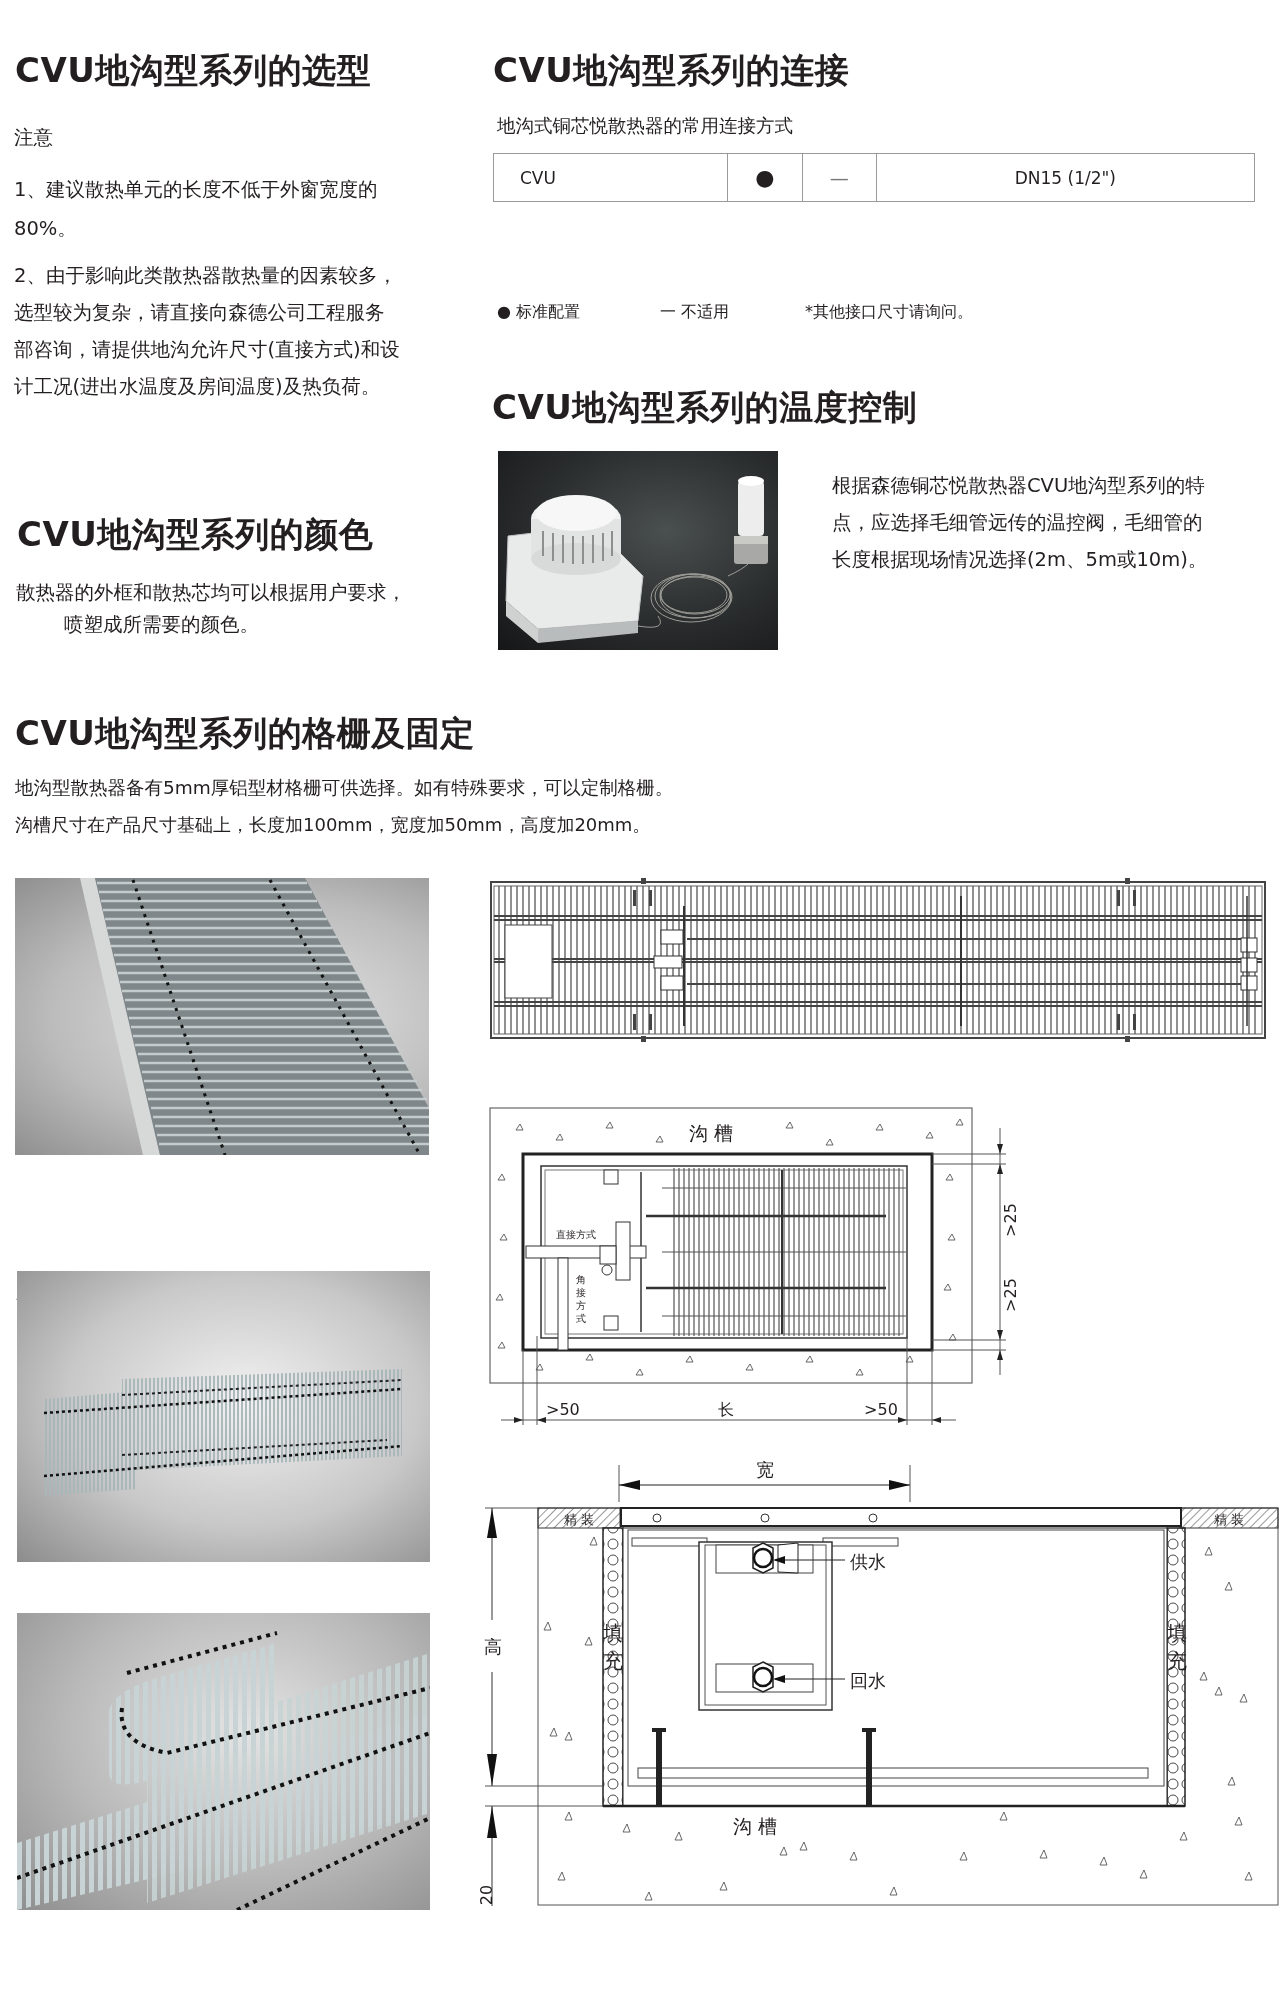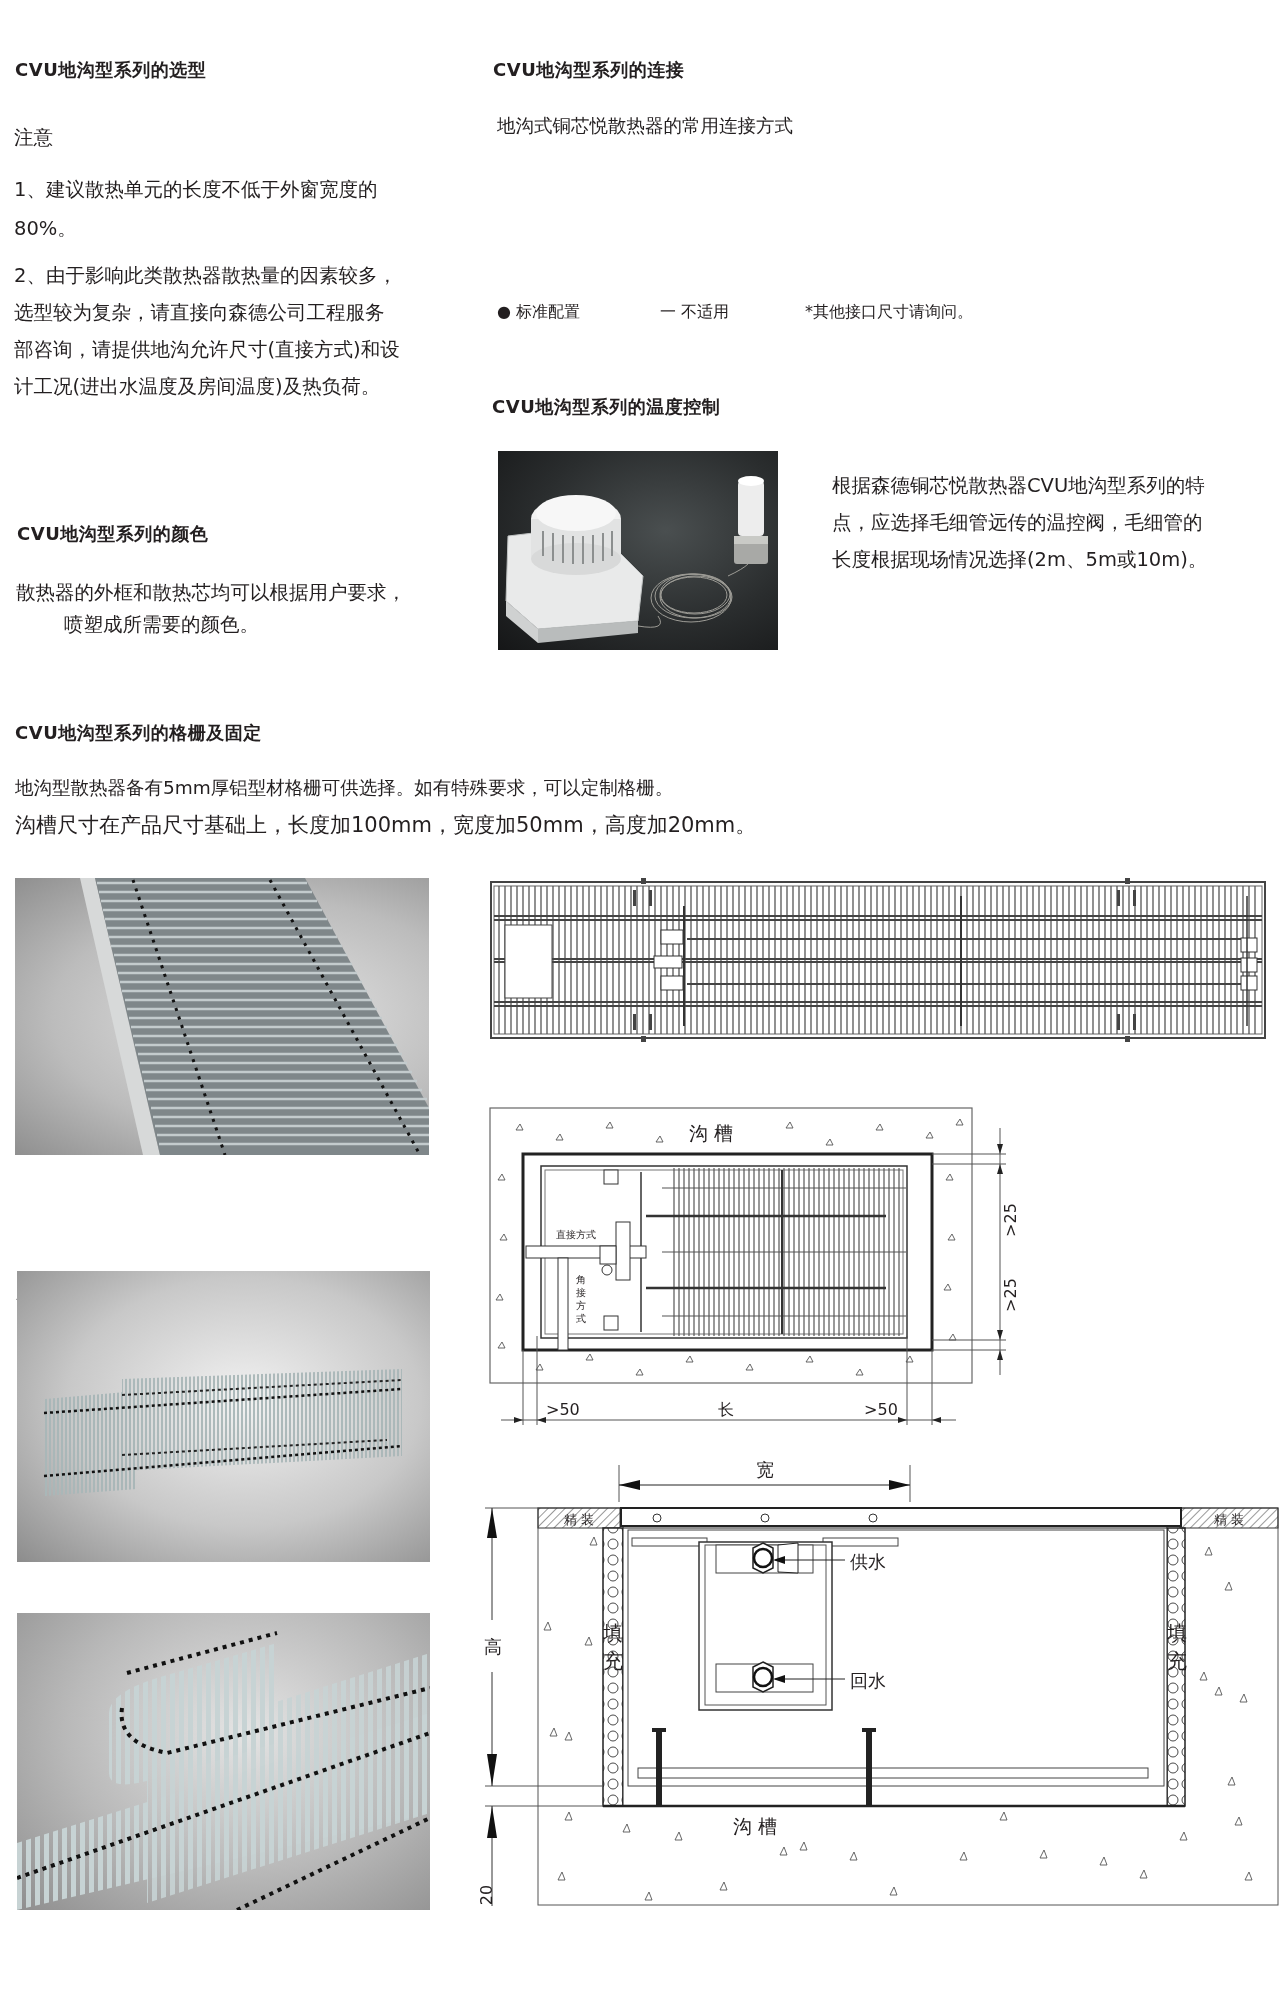--- a/index.html
+++ b/index.html
@@ -1,19 +1,19 @@
 <!DOCTYPE html>
 <html><head>
 <meta charset="utf-8">
 <style>
   html, body { margin:0; padding:0; background:#ffffff; }
   body { width:1280px; height:2003px; position:relative; overflow:hidden;
          font-family:"DejaVu Sans","Liberation Sans",sans-serif; color:#231f20; }
   .abs { position:absolute; }
-  .h2 { position:absolute; font-size:18px; font-weight:bold; line-height:34px; white-space:nowrap; letter-spacing:0.5px; }
+  .h2 { position:absolute; font-size:34px; font-weight:bold; line-height:34px; white-space:nowrap; letter-spacing:0.5px; }
   .txt { position:absolute; font-size:19.5px; line-height:24px; white-space:nowrap; }
   .small { position:absolute; font-size:16px; line-height:20px; white-space:nowrap; }
   table.conn { position:absolute; left:493px; top:153px; width:762px; border-collapse:collapse; }
   table.conn td { border:1.5px solid #9a9a9a; font-size:19px; text-align:center; padding:0; }
   table.conn tr.hdr td { height:83px; line-height:30px; }
   table.conn tr.row td { height:47px; }
   table.conn td.c1 { text-align:left; padding-left:26px; width:207px; }
   .photo { position:absolute; overflow:hidden; }
   svg text { font-family:"DejaVu Sans","Liberation Sans",sans-serif; fill:#231f20; }
 </style>
@@ -27,20 +27,26 @@
 <div class="txt" style="left:14px;top:264px;">2、由于影响此类散热器散热量的因素较多，</div>
 <div class="txt" style="left:14px;top:301px;">选型较为复杂，请直接向森德公司工程服务</div>
 <div class="txt" style="left:14px;top:338px;">部咨询，请提供地沟允许尺寸(直接方式)和设</div>
 <div class="txt" style="left:14px;top:375px;">计工况(进出水温度及房间温度)及热负荷。</div>
 
 <div class="h2" style="left:493px;top:53px;">CVU地沟型系列的连接</div>
 <div class="txt" style="left:497px;top:114px;font-size:18.5px;">地沟式铜芯悦散热器的常用连接方式</div>
 
 <table class="conn">
   <tbody>
+  <tr class="row">
+    <td class="c1" style="font-size:17px;">CVU</td>
+    <td style="font-size:22px;">●</td>
+    <td style="color:#777;">—</td>
+    <td style="font-size:17px;">DN15 (1/2")</td>
+  </tr>
 </tbody>
   </table>
 
 <div class="small" style="left:497px;top:302px;">● 标准配置</div>
 <div class="small" style="left:660px;top:302px;">一 不适用</div>
 <div class="small" style="left:805px;top:302px;">*其他接口尺寸请询问。</div>
 
 <div class="h2" style="left:492px;top:390px;">CVU地沟型系列的温度控制</div>
 
 <div class="photo" style="left:498px;top:451px;width:280px;height:199px;background:radial-gradient(ellipse at 60% 40%, #4a4f50 0%, #2a2d2e 55%, #151617 100%);">
@@ -85,21 +91,21 @@
 <div class="txt" style="left:832px;top:474px;">根据森德铜芯悦散热器CVU地沟型系列的特</div>
 <div class="txt" style="left:832px;top:511px;">点，应选择毛细管远传的温控阀，毛细管的</div>
 <div class="txt" style="left:832px;top:548px;">长度根据现场情况选择(2m、5m或10m)。</div>
 
 <div class="h2" style="left:17px;top:517px;">CVU地沟型系列的颜色</div>
 <div class="txt" style="left:16px;top:581px;">散热器的外框和散热芯均可以根据用户要求，</div>
 <div class="txt" style="left:16px;top:613px;margin-left:48px;">喷塑成所需要的颜色。</div>
 
 <div class="h2" style="left:15px;top:716px;">CVU地沟型系列的格栅及固定</div>
 <div class="txt" style="left:15px;top:776px;font-size:18.5px;">地沟型散热器备有5mm厚铝型材格栅可供选择。如有特殊要求，可以定制格栅。</div>
-<div class="txt" style="left:15px;top:813px;font-size:21px;">沟槽尺寸在产品尺寸基础上，长度加100mm，宽度加50mm，高度加20mm。</div>
+<div class="txt" style="left:15px;top:813px;font-size:18px;">沟槽尺寸在产品尺寸基础上，长度加100mm，宽度加50mm，高度加20mm。</div>
 
 <div class="photo" style="left:15px;top:878px;width:414px;height:277px;background:radial-gradient(ellipse at 60% 50%, #e6e6e6 0%, #bcbcbc 60%, #8f8f8f 100%);">
   <svg width="414" height="277" viewBox="0 0 414 277">
     <polygon points="65,0 80,0 145,277 128,277" fill="#d7d9d9"></polygon>
     <polygon points="80,0 290,0 414,230 414,277 145,277" fill="#7f878a"></polygon>
     <g stroke="#c3cbcd" stroke-width="2.5">
       <line x1="82" y1="5" x2="292" y2="5"></line>
         <line x1="84" y1="14" x2="297" y2="14"></line>
       <line x1="86" y1="23" x2="302" y2="23"></line>
         <line x1="88" y1="32" x2="307" y2="32"></line>

